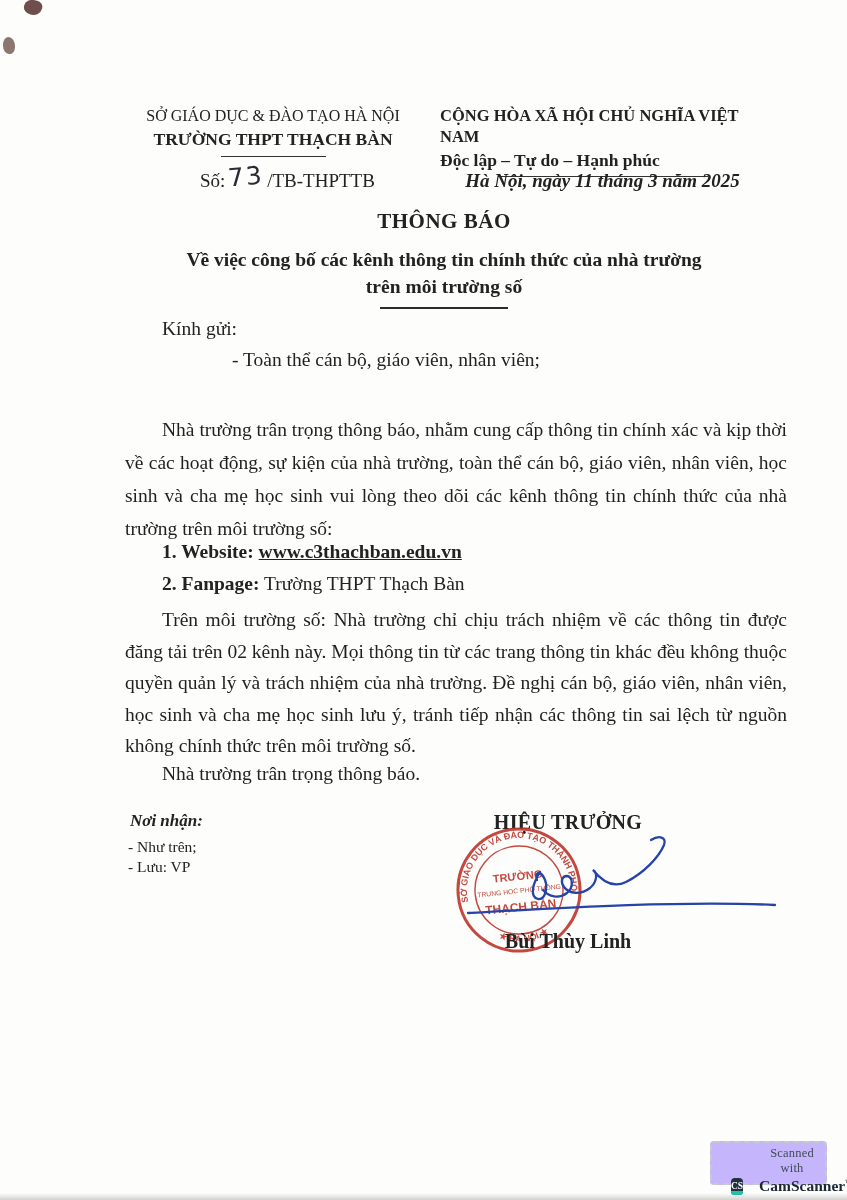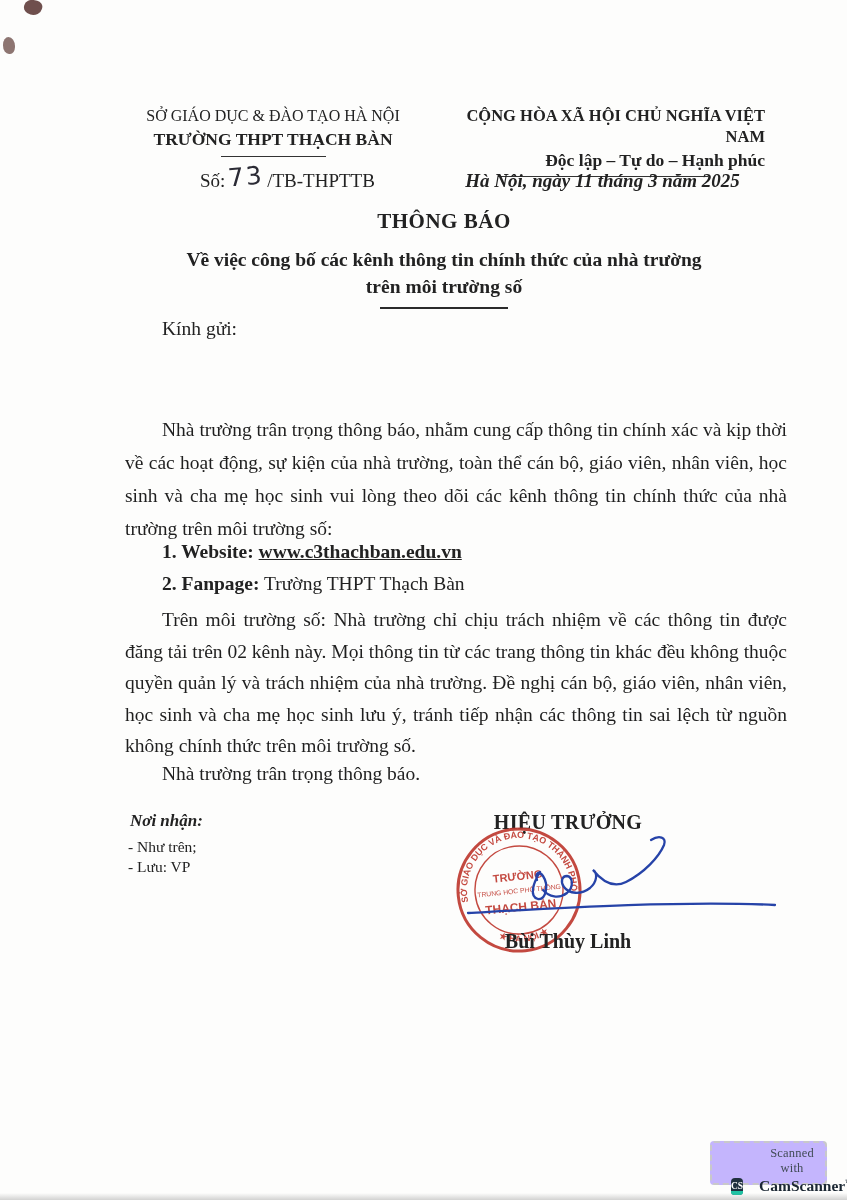--- a/index.html
+++ b/index.html
@@ -13,21 +13,21 @@
   .mark1{left:24px;top:0;width:18px;height:15px;background:#56302e;border-radius:55% 40% 60% 50%;transform:rotate(14deg);opacity:.85;}
   .mark2{left:3px;top:37px;width:12px;height:17px;background:#5c3a36;border-radius:50% 60% 45% 55%;opacity:.7;}
   .bottom-edge{left:0;bottom:0;width:100%;height:7px;background:linear-gradient(to bottom,rgba(0,0,0,0),rgba(110,110,110,.30));}
   
   .hdr-left{left:128px;top:105px;width:290px;text-align:center;}
   .hdr-left .l1{font-size:16px;line-height:21px;}
   .hdr-left .l2{font-size:17.5px;font-weight:bold;margin-top:3px;}
   .rule-left{width:105px;margin:6px auto 0;border-top:1.6px solid #333;}
   .so-line{left:200px;top:166px;font-size:19px;white-space:nowrap;}
   .hand{display:inline-block;font-family:"DejaVu Sans",sans-serif;font-size:25px;line-height:1;color:#2b2b35;transform:rotate(-5deg) translateY(-2px);letter-spacing:2px;margin:0 3px;}
-  .hdr-right{left:440px;top:105px;width:325px;text-align:right;}
+  .hdr-right{left:440px;top:105px;width:325px;text-align:left;}
   .hdr-right .l1{font-size:16.5px;font-weight:bold;line-height:21px;}
   .hdr-right .l2{font-size:17.5px;font-weight:bold;margin-top:3px;}
   .rule-right{width:210px;margin:5px auto 0;border-top:1.6px solid #333;}
   .dateline{left:440px;top:170px;width:325px;text-align:center;font-size:19px;font-weight:bold;font-style:italic;}
   
   .title-block{left:124px;top:209px;width:640px;text-align:center;}
   .doc-title{font-size:21px;font-weight:bold;letter-spacing:.5px;}
   .doc-sub{font-size:19.5px;font-weight:bold;margin-top:12px;line-height:27px;}
   .rule-title{width:128px;margin:7px auto 0;border-top:2px solid #2b2b2b;}
   
@@ -87,20 +87,21 @@
   <div class="abs title-block">
     <div class="doc-title">THÔNG BÁO</div>
     <div class="doc-sub">
       <div>Về việc công bố các kênh thông tin chính thức của nhà trường</div>
       <div>trên môi trường số</div>
     </div>
     <div class="rule-title"></div>
   </div>
 
   <div class="abs salutation">Kính gửi:</div>
+  <div class="abs recip1">- Toàn thể cán bộ, giáo viên, nhân viên;</div>
 
   <div class="abs para para1">Nhà trường trân trọng thông báo, nhằm cung cấp thông tin chính xác và kịp thời về các hoạt động, sự kiện của nhà trường, toàn thể cán bộ, giáo viên, nhân viên, học sinh và cha mẹ học sinh vui lòng theo dõi các kênh thông tin chính thức của nhà trường trên môi trường số:</div>
 
   <div class="abs channel ch1">
     <b>1. Website:</b>
     <span class="url">www.c3thachban.edu.vn</span>
   </div>
   <div class="abs channel ch2">
     <b>2. Fanpage:</b>
     <span>Trường THPT Thạch Bàn</span>

